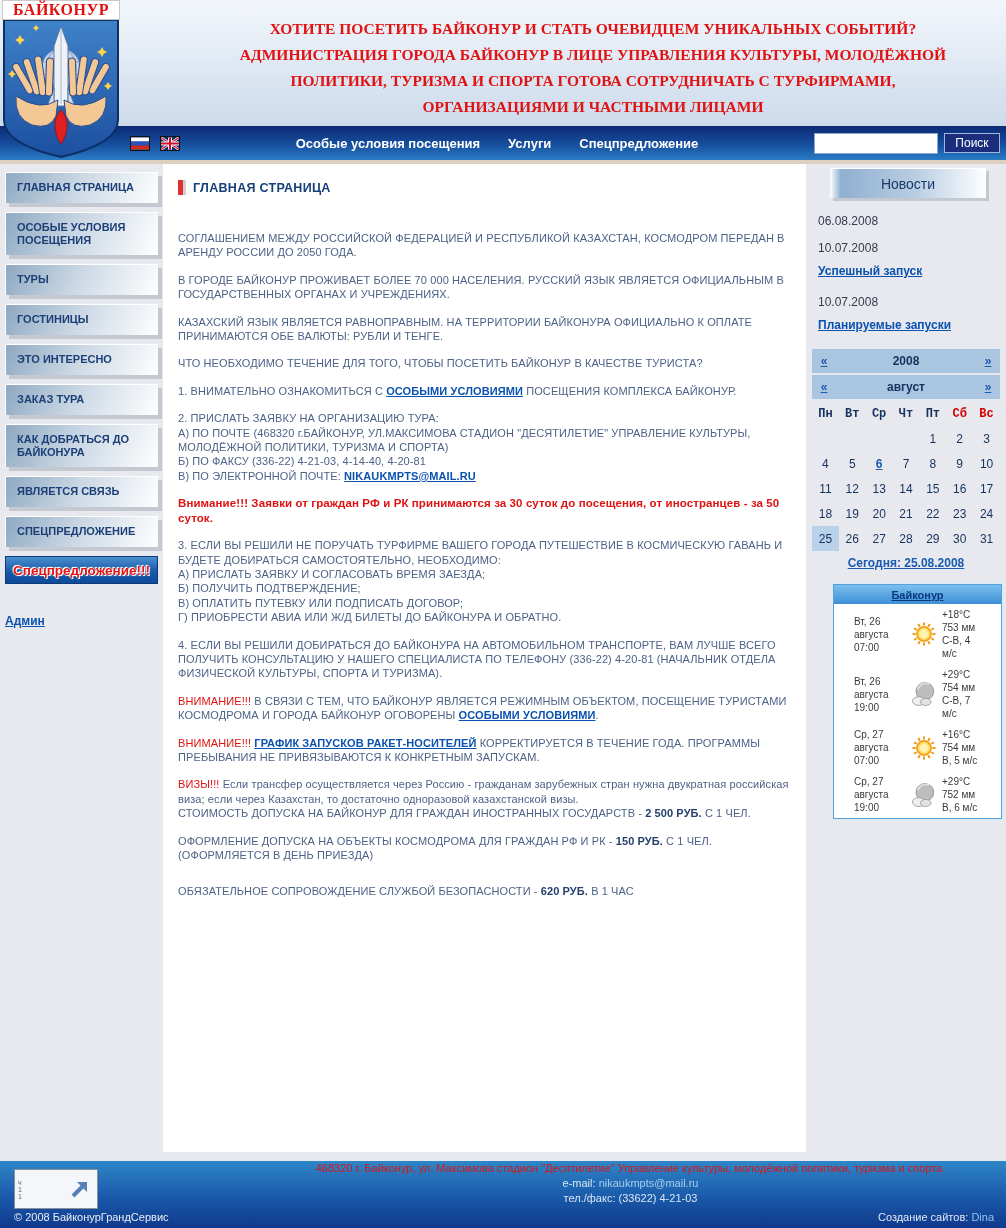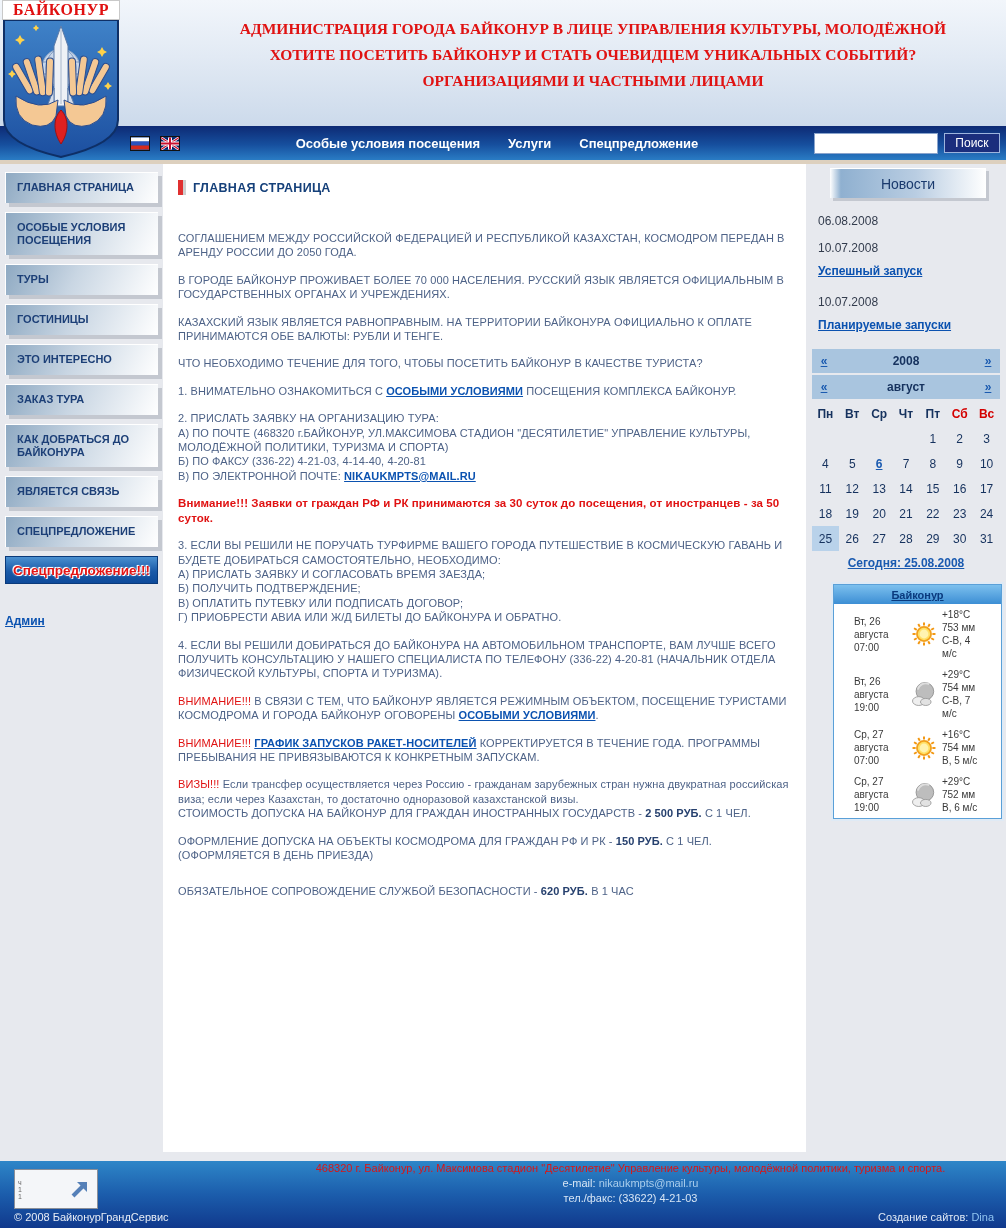--- a/index.html
+++ b/index.html
@@ -68,21 +68,21 @@
     font-size:14px;color:#1a3a6e;}
   .news-list{margin:16px 0 0 12px;}
   .news-item{margin-bottom:13px;}
   .news-date{font-size:12px;color:#333c4d;margin-bottom:6px;}
   .news-link{font-size:12px;font-weight:bold;color:#0b52b0;text-decoration:underline;display:inline-block;margin-bottom:4px;}
   .calendar{margin:6px 6px 0 6px;width:188px;font-size:12px;}
   .cal-nav{height:24px;background:#a9c5df;display:flex;align-items:center;margin-bottom:2px;}
   .cal-nav .arr{width:24px;text-align:center;color:#1a5ab0;font-weight:bold;text-decoration:underline;cursor:pointer;}
   .cal-nav .lab{flex:1;text-align:center;font-weight:bold;color:#16325e;}
   .cal-grid{display:grid;grid-template-columns:repeat(7,1fr);}
-  .cal-h{height:25px;display:flex;align-items:center;justify-content:center;font-weight:bold;color:#16325e;}
+  .cal-h{height:25px;display:flex;align-items:center;justify-content:center;font-weight:bold;color:#16325e;font-family:Liberation Mono, monospace;}
   .cal-h.red{color:#d40000;}
   .cal-cell{height:25px;display:flex;align-items:center;justify-content:center;color:#16325e;}
   .cal-cell.today{background:#b9d2ea;}
   .cal-cell a{color:#1a5ab0;font-weight:bold;text-decoration:underline;}
   .cal-today{display:block;text-align:center;margin-top:5px;font-size:12px;font-weight:bold;color:#1a5ab0;text-decoration:underline;}
   .weather{margin:14px 0 0 27px;width:167px;border:1px solid #5aa0d8;background:#fff;box-shadow:0 0 0 2px #dfeaf5;}
   .w-header{height:19px;background:linear-gradient(180deg,#7cc0ee 0%,#3c8ed4 100%);
     display:flex;align-items:center;justify-content:center;}
   .w-header a{font-size:11px;font-weight:bold;color:#0a3a7e;text-decoration:underline;}
   .w-row{display:flex;align-items:center;padding:4px 2px 4px 20px;}
@@ -104,22 +104,23 @@
   .f-credit{position:absolute;right:12px;bottom:14px;font-size:11px;color:#dfe9f5;}
   .f-credit a{color:#8fc4f0;text-decoration:none;}
 </style>
 </head>
 <body>
 
 <div class="page">
 
   <div class="header">
     <div class="banner-lines">
+        <div>ХОТИТЕ ПОСЕТИТЬ БАЙКОНУР И СТАТЬ ОЧЕВИДЦЕМ УНИКАЛЬНЫХ СОБЫТИЙ?</div>
         <div>АДМИНИСТРАЦИЯ ГОРОДА БАЙКОНУР В ЛИЦЕ УПРАВЛЕНИЯ КУЛЬТУРЫ, МОЛОДЁЖНОЙ</div>
-        <div>ХОТИТЕ ПОСЕТИТЬ БАЙКОНУР И СТАТЬ ОЧЕВИДЦЕМ УНИКАЛЬНЫХ СОБЫТИЙ?</div>
+        <div>ПОЛИТИКИ, ТУРИЗМА И СПОРТА ГОТОВА СОТРУДНИЧАТЬ С ТУРФИРМАМИ,</div>
         <div>ОРГАНИЗАЦИЯМИ И ЧАСТНЫМИ ЛИЦАМИ</div>
       </div>
   </div>
 
   <div class="navbar">
     <div class="flags">
       <span class="flag">
           <svg viewBox="0 0 18 12" width="18" height="13">
             <rect width="18" height="4" fill="#fff"></rect>
             <rect y="4" width="18" height="4" fill="#2a52be"></rect>

